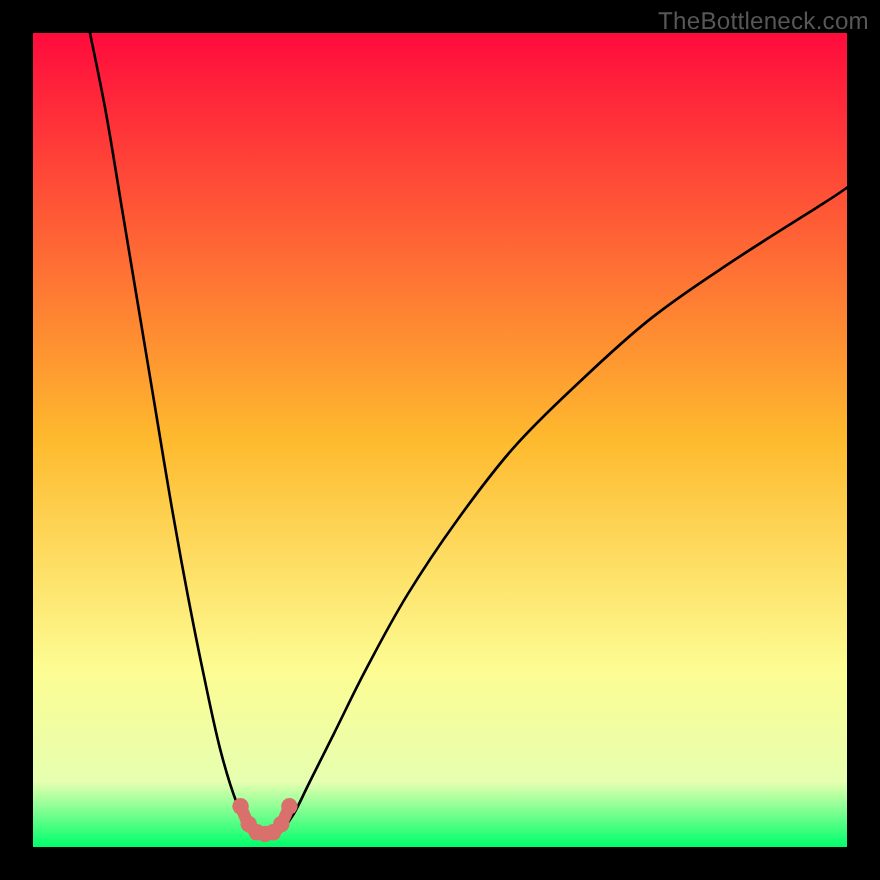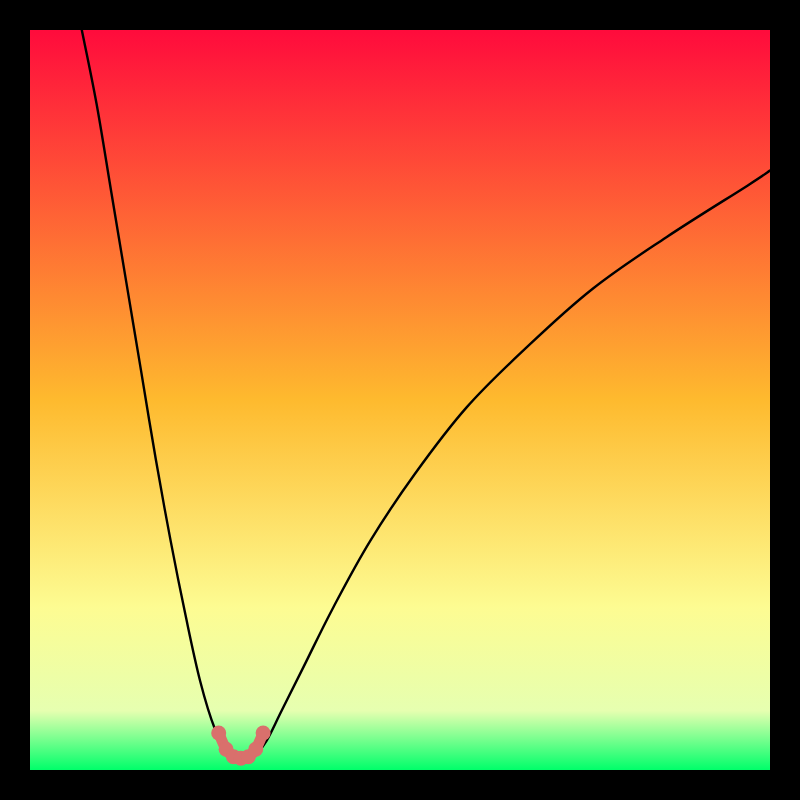--- a/index.html
+++ b/index.html
@@ -34,20 +34,21 @@
     top: 30px;
     width: 740px;
     height: 740px;
   }
   .plot svg { display: block; }
 </style>
 </head>
 <body>
 
 <div class="frame">
+  <div class="watermark">TheBottleneck.com</div>
   <div class="plot">
     <svg id="chart-svg" width="740" height="740" viewBox="0 0 740 740">
         <defs>
           <linearGradient id="bg-grad" x1="0" y1="0" x2="0" y2="1">
             <stop offset="0%" stop-color="#ff0b3c"></stop>
             <stop offset="50%" stop-color="#feba2e"></stop>
             <stop offset="78%" stop-color="#fdfc92"></stop>
             <stop offset="92%" stop-color="#e6ffb0"></stop>
             <stop offset="100%" stop-color="#00ff6a"></stop>
           </linearGradient>

